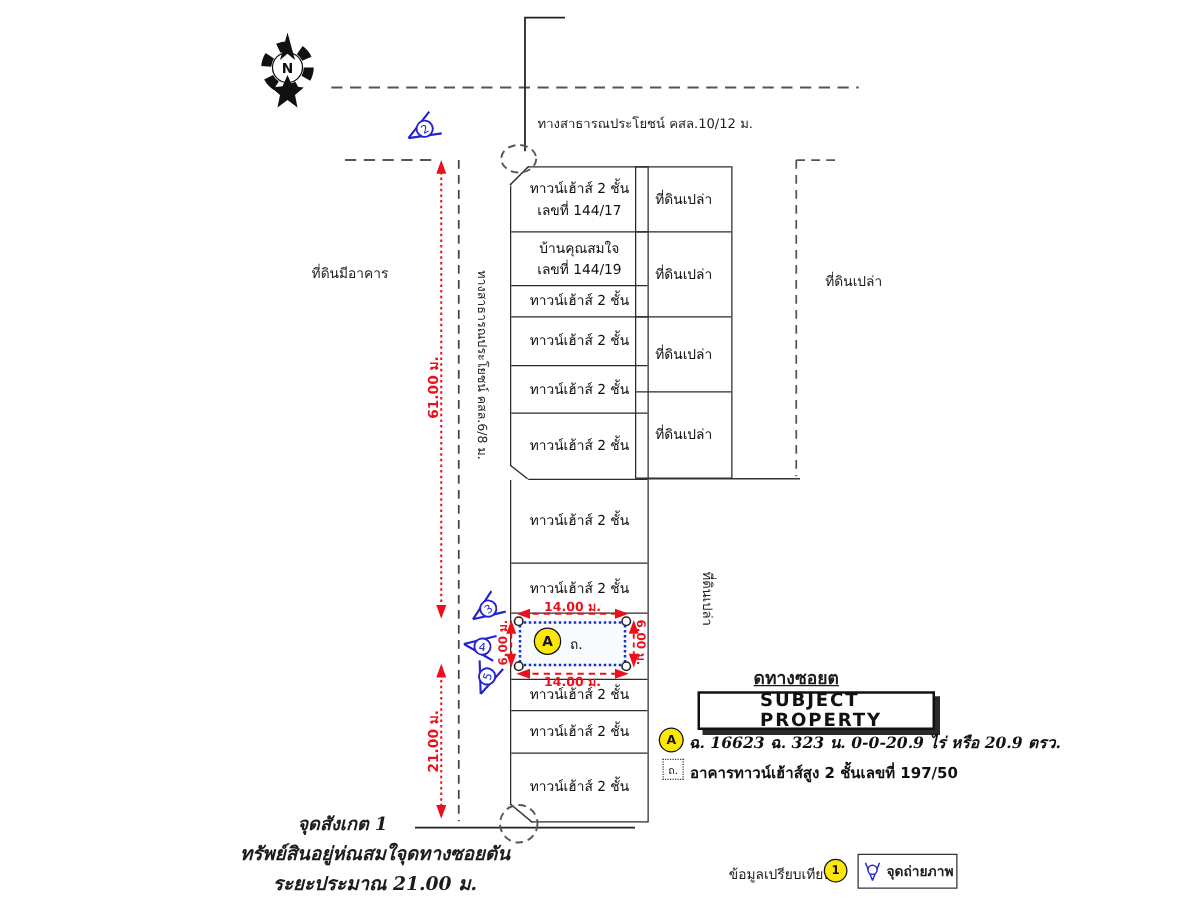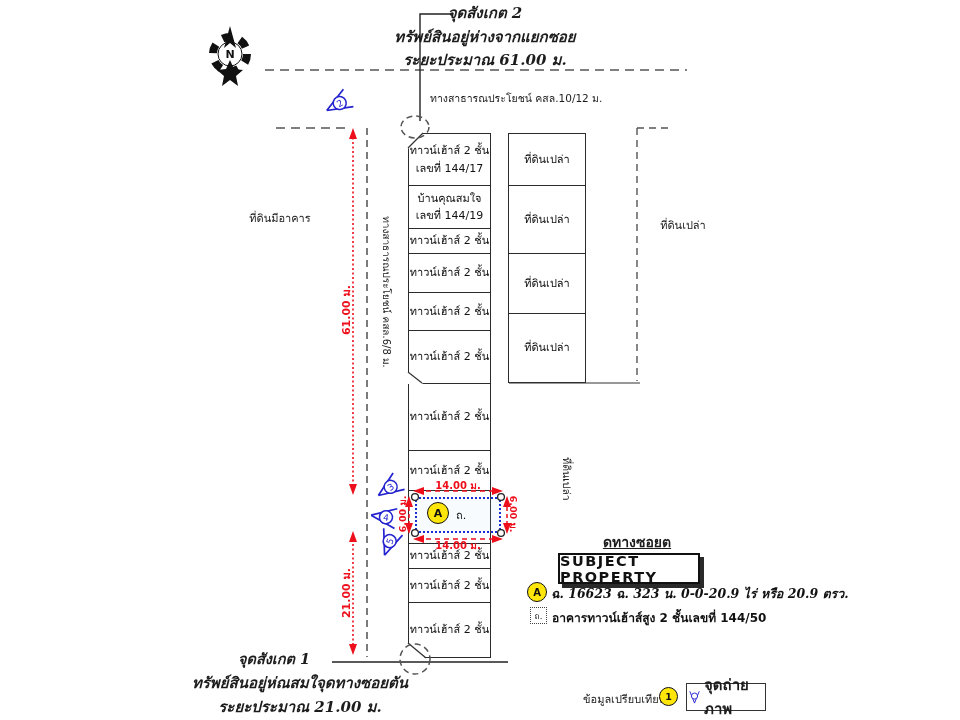--- a/index.html
+++ b/index.html
@@ -19,35 +19,35 @@
   .subject-rect{position:absolute;left:415px;top:497px;width:86px;height:36px;box-sizing:border-box;
         border:2px dotted #1b2fd0;background:rgba(190,225,245,0.12);}
   .badge{position:absolute;border-radius:50%;background:#ffe60a;border:1.4px solid #111;
         display:flex;align-items:center;justify-content:center;font-weight:bold;color:#111;}
   .red{color:#ee0f1c;font-weight:bold;}
   .rot90{transform:translate(-50%,-50%) rotate(90deg);}
   .rotm90{transform:translate(-50%,-50%) rotate(-90deg);}
   .overlay{position:absolute;left:0;top:0;pointer-events:none;}
   .subjectbox{position:absolute;left:558px;top:553px;width:138px;height:27px;background:#fff;
         border:2px solid #111;box-shadow:4px 4px 0 #2a2a2a;display:flex;align-items:center;justify-content:center;
-        font-size:14.5px;font-weight:bold;letter-spacing:1.5px;color:#111;}
+        font-size:14.5px;font-weight:bold;letter-spacing:1.5px;color:#111;padding-left:48px;}
   .legendline{position:absolute;font-weight:bold;font-style:italic;color:#111;
         font-family:"DejaVu Serif","Liberation Serif",serif;}
   .photo-box{position:absolute;left:686px;top:683px;width:78px;height:26px;border:1.6px solid #333;
         display:flex;align-items:center;justify-content:center;gap:2px;background:#fff;}
   .smallkeybox{position:absolute;left:530px;top:607px;width:15px;height:15px;border:1.2px dotted #444;
         display:flex;align-items:center;justify-content:center;font-size:8.5px;color:#111;background:#fff;}
   .cam{position:absolute;}
 </style>
 </head>
 <body>
 
 <div id="canvas">
 
-  <div class="colbox" style="left:408px;top:133px;width:83px;height:525px;">
+  <div class="colbox" style="left:408px;top:133px;width:111px;height:525px;">
     <div class="cell bb" style="top:0;height:52px;">
       <span>ทาวน์เฮ้าส์ 2 ชั้น</span>
       <span>เลขที่ 144/17</span>
     </div>
     <div class="cell bb" style="top:52px;height:43px;">
       <span>บ้านคุณสมใจ</span>
       <span>เลขที่ 144/19</span>
     </div>
     <div class="cell bb" style="top:95px;height:25px;">
       <span>ทาวน์เฮ้าส์ 2 ชั้น</span>
@@ -154,25 +154,20 @@
   </svg>
 
   <svg class="abs" style="left:202px;top:24px;" width="56" height="66" viewBox="0 0 56 66">
     <circle cx="28" cy="30" r="17" fill="none" stroke="#111" stroke-width="8" stroke-dasharray="9 9"></circle>
     <circle cx="28" cy="30" r="12" fill="#fff" stroke="#111" stroke-width="1"></circle>
     <polygon points="28,2 34,24 28,19 22,24" fill="#111"></polygon>
     <polygon points="28,36 32,45 41,46 34,52 36,62 28,56 20,62 22,52 15,46 24,45" fill="#111"></polygon>
     <text x="28" y="34" text-anchor="middle" font-size="11" font-weight="bold" fill="#111">N</text>
   </svg>
 
-  <div class="abs serifnote" style="left:335px;top:2px;width:300px;text-align:center;font-size:15px;line-height:1.58;">
-    <div>จุดสังเกต 2</div>
-    <div>ทรัพย์สินอยู่ห่างจากแยกซอย</div>
-    <div>ระยะประมาณ 61.00 ม.</div>
-  </div>
 
   <div class="abs" style="left:430px;top:90px;font-size:10.5px;">ทางสาธารณประโยชน์ คสล.10/12 ม.</div>
 
   <div class="abs rot90" style="left:386px;top:292px;font-size:10px;white-space:nowrap;">ทางสาธารณประโยชน์ คสล.6/8 ม.</div>
 
   <div class="abs ctr" style="left:280px;top:218px;font-size:11px;">ที่ดินมีอาคาร</div>
   <div class="abs ctr" style="left:683px;top:225px;font-size:11px;">ที่ดินเปล่า</div>
   <div class="abs rot90" style="left:566px;top:479px;font-size:10.5px;white-space:nowrap;">ที่ดินเปล่า</div>
 
   <div class="abs rotm90 red" style="left:346px;top:310px;font-size:11px;white-space:nowrap;">61.00 ม.</div>
@@ -214,27 +209,27 @@
   </div>
 
   <div class="badge" style="left:527px;top:582px;width:18px;height:18px;font-size:10px;">
       <span>A</span>
     </div>
   <div class="legendline" style="left:551px;top:584px;font-size:12.5px;">ฉ. 16623 ฉ. 323 น. 0-0-20.9 ไร่ หรือ 20.9 ตรว.</div>
 
   <div class="smallkeybox">
     <span>ถ.</span>
   </div>
-  <div class="legendline" style="left:552px;top:608px;font-size:12px;font-style:normal;font-family:'DejaVu Sans','Liberation Sans',sans-serif;">อาคารทาวน์เฮ้าส์สูง 2 ชั้นเลขที่ 144/50</div>
+  <div class="legendline" style="left:552px;top:608px;font-size:12px;font-style:normal;font-family:'DejaVu Sans','Liberation Sans',sans-serif;">อาคารทาวน์เฮ้าส์สูง 2 ชั้นเลขที่ 197/50</div>
 
   <div class="abs" style="left:583px;top:690px;font-size:11px;">ข้อมูลเปรียบเทียบ</div>
   <div class="badge" style="left:659px;top:687px;width:17px;height:17px;font-size:9.5px;">
       <span>1</span>
     </div>
   <div class="photo-box">
     <svg width="18" height="16" viewBox="0 0 32 26" style="transform:rotate(-90deg);">
       <path d="M3,13 L28,3 M3,13 L28,23" stroke="#2323cf" stroke-width="2" fill="none"></path>
       <circle cx="18" cy="13" r="6.5" fill="#fff" stroke="#2323cf" stroke-width="2"></circle>
     </svg>
-    <span style="font-size:15px;font-weight:bold;">จุดถ่ายภาพ</span>
+    <span style="font-size:11px;font-weight:bold;">จุดถ่ายภาพ</span>
   </div>
 
 </div>
 
 </body></html>

